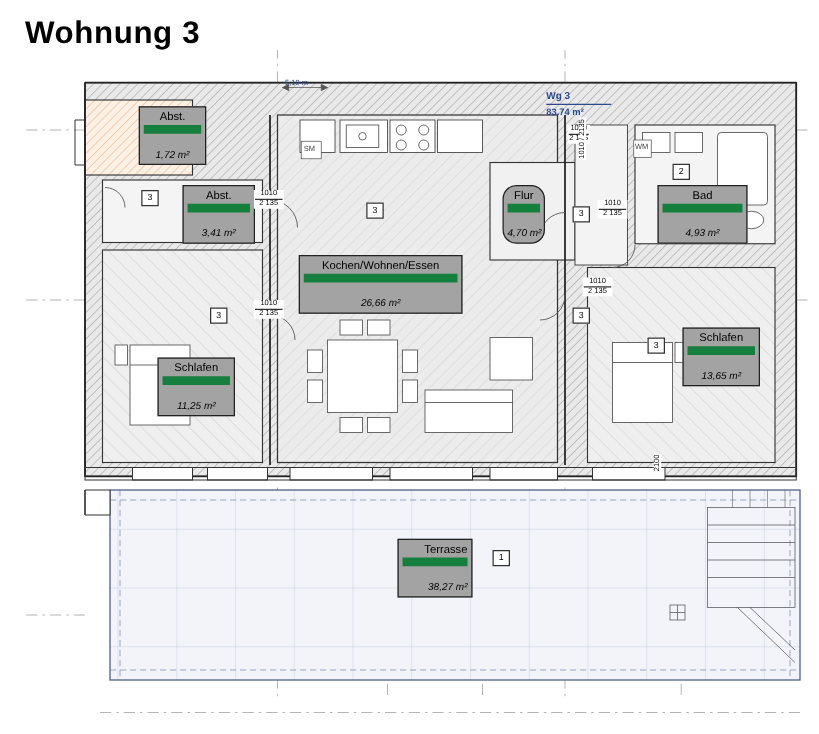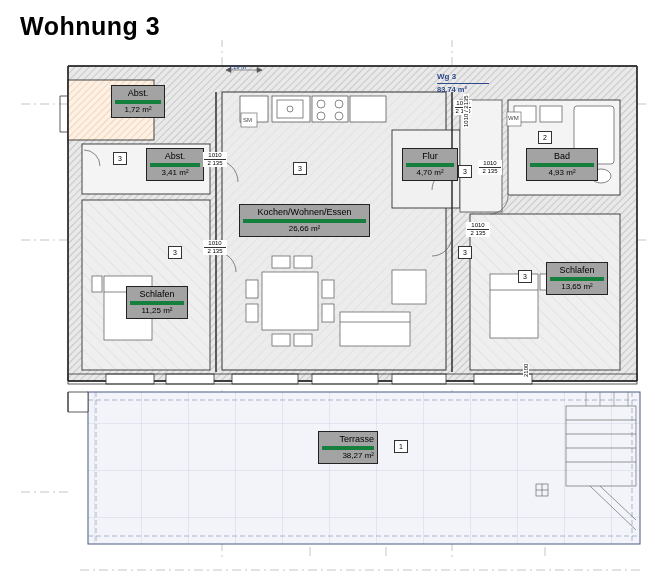--- a/index.html
+++ b/index.html
@@ -46,24 +46,25 @@
     padding: 2px 3px 2px 3px;
   }
   .room-label .rl-name {
     display: block;
     font-size: 9px;
     white-space: nowrap;
   }
   .room-label .rl-area {
     display: block;
     font-size: 8px;
-    border-top: 4px solid #15803d;
+    border-top: 7px solid #15803d;
     margin-top: 2px;
-    padding-top: 1px;
-    white-space: nowrap;
+    padding-top: 12px;
+    white-space: nowrap;
+    font-style: italic;
   }
 
   
   .tag {
     position: absolute;
     background: #ffffff;
     border: 1px solid #333;
     font-size: 7px;
     line-height: 1;
     text-align: center;
@@ -340,21 +341,21 @@
 <div class="room-label" style="left:146px; top:148px; width:58px;">
   <span class="rl-name">Abst.</span>
   <span class="rl-area">3,41 m²</span>
 </div>
 
 <div class="room-label" style="left:239px; top:204px; width:131px;">
   <span class="rl-name">Kochen/Wohnen/Essen</span>
   <span class="rl-area">26,66 m²</span>
 </div>
 
-<div class="room-label" style="left:402px; top:148px; width:56px;">
+<div class="room-label" style="left:402px; top:148px; width:34px;border-radius:11px;">
   <span class="rl-name">Flur</span>
   <span class="rl-area">4,70 m²</span>
 </div>
 
 <div class="room-label" style="left:526px; top:148px; width:72px;">
   <span class="rl-name">Bad</span>
   <span class="rl-area">4,93 m²</span>
 </div>
 
 <div class="room-label" style="left:126px; top:286px; width:62px;">

